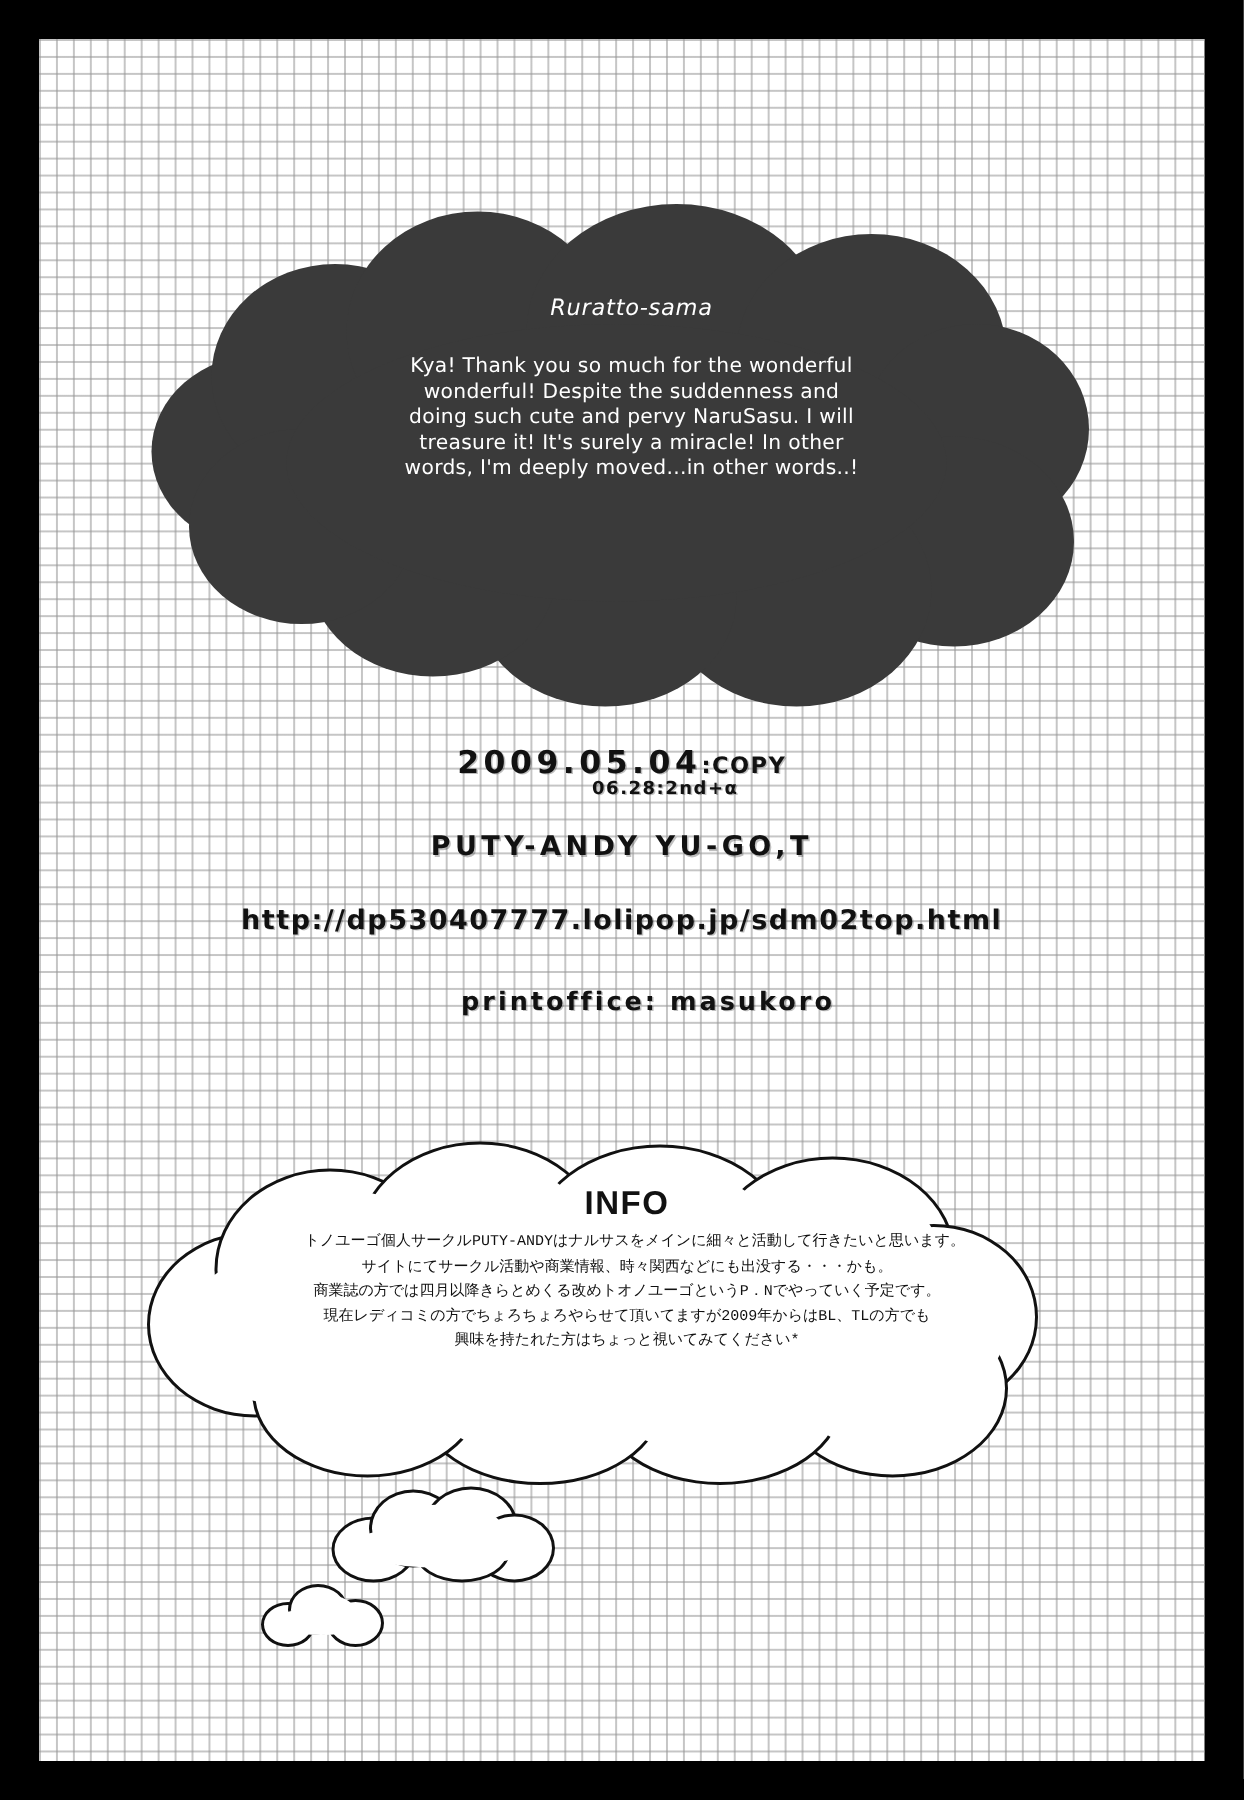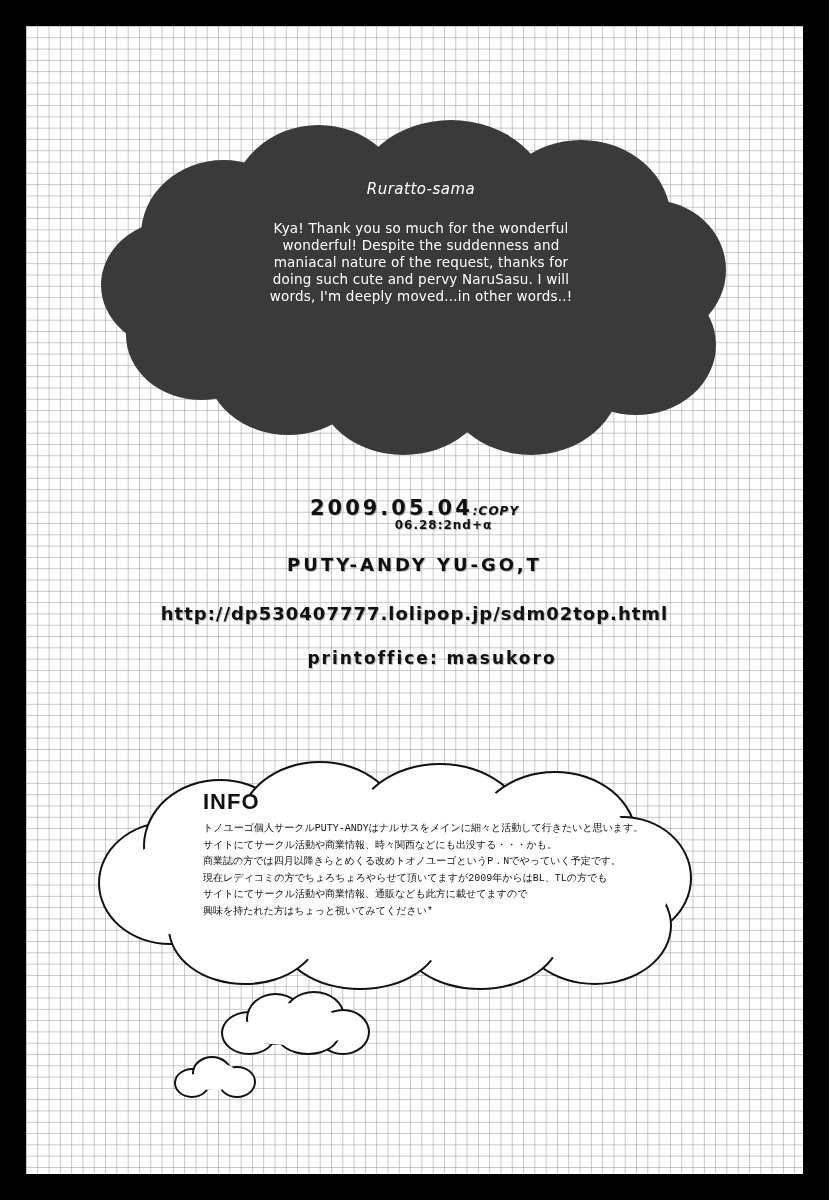--- a/index.html
+++ b/index.html
@@ -25,21 +25,21 @@
       linear-gradient(to right, rgba(150,150,150,0.55) 1px, transparent 1px),
       linear-gradient(to bottom, rgba(150,150,150,0.55) 1px, transparent 1px);
     background-size: 11.3px 11.3px;
     overflow: hidden;
   }
 
   
   .dark-cloud {
     position: absolute;
     left: 75px;
-    top: 99px;
+    top: 115px;
     width: 625px;
     height: 330px;
   }
   .dark-cloud .blob {
     position: absolute;
     background: #3a3a3a;
     border-radius: 50%;
   }
   .dark-cloud-text {
     position: absolute;
@@ -78,54 +78,54 @@
     font-weight: bold;
     letter-spacing: 2px;
     text-shadow: 1px 1px 0 rgba(0,0,0,0.25);
   }
   .credit-date {
     font-size: 21px;
     letter-spacing: 3px;
     margin-bottom: 2px;
   }
   .credit-date .sub {
-    font-size: 12px;
-    letter-spacing: 1px;
-    font-style: italic;
+    font-size: 15px;
+    letter-spacing: 1px;
   }
   .credit-date-small {
     font-size: 12px;
     letter-spacing: 1px;
     margin-left: 58px;
     margin-top: -4px;
     margin-bottom: 22px;
   }
   .credit-circle {
     font-size: 18px;
     letter-spacing: 3px;
     margin-bottom: 28px;
   }
   .credit-url {
     font-size: 18px;
     letter-spacing: 1px;
-    margin-bottom: 24px;
+    margin-bottom: 34px;
   }
   .credit-print {
     font-size: 17px;
     letter-spacing: 2px;
     padding-left: 35px;
   }
 
   
   .info-cloud {
     position: absolute;
     left: 72px;
     top: 735px;
     width: 590px;
     height: 225px;
+    text-align: center;
   }
   .info-cloud .blob {
     position: absolute;
     background: #ffffff;
     border: 2px solid #111;
     border-radius: 50%;
   }
   .info-cloud .inner-mask {
     position: absolute;
     background: #ffffff;
@@ -187,22 +187,22 @@
     <div class="blob" style="left:215px; top:185px; width:175px; height:145px;"></div>
     <div class="blob" style="left:105px; top:170px; width:165px; height:140px;"></div>
     <div class="blob" style="left:25px;  top:145px; width:150px; height:130px;"></div>
     <div class="blob" style="left:90px;  top:75px;  width:440px; height:185px;"></div>
 
     <div class="dark-cloud-text">
       <div class="dark-cloud-title">Ruratto-sama</div>
       <div class="dark-cloud-body">
         <div>Kya! Thank you so much for the wonderful</div>
         <div>wonderful! Despite the suddenness and</div>
-        <div>maniacal nature of the request, thanks for</div>
         <div>doing such cute and pervy NaruSasu. I will</div>
+        <div>treasure it! It's surely a miracle! In other</div>
         <div>words, I'm deeply moved...in other words..!</div>
       </div>
     </div>
   </div>
 
   <div class="credits">
     <div class="credit-line credit-date">
       <span>2009.05.04</span><span class="sub">:COPY</span>
     </div>
     <div class="credit-line credit-date-small">06.28:2nd+α</div>
@@ -234,21 +234,20 @@
     <div class="inner-mask" style="left:185px; top:118px; width:150px; height:92px;"></div>
     <div class="inner-mask" style="left:80px;  top:110px; width:135px; height:95px;"></div>
     <div class="inner-mask" style="left:60px;  top:60px;  width:470px; height:130px;"></div>
 
     <div class="info-content">
       <div class="info-title">INFO</div>
       <div class="info-line">トノユーゴ個人サークルPUTY-ANDYはナルサスをメインに細々と活動して行きたいと思います。</div>
       <div class="info-line">サイトにてサークル活動や商業情報、時々関西などにも出没する・・・かも。</div>
       <div class="info-line">商業誌の方では四月以降きらとめくる改めトオノユーゴというP．Nでやっていく予定です。</div>
       <div class="info-line">現在レディコミの方でちょろちょろやらせて頂いてますが2009年からはBL、TLの方でも</div>
-      <div class="info-line">サイトにてサークル活動や商業情報、通販なども此方に載せてますので</div>
       <div class="info-line">興味を持たれた方はちょっと視いてみてください*</div>
     </div>
   </div>
 
   <div class="mini-cloud" style="left:195px; top:965px; width:145px; height:60px;">
     <div class="blob" style="left:0px;  top:20px; width:52px; height:40px;"></div>
     <div class="blob" style="left:25px; top:2px;  width:55px; height:48px;"></div>
     <div class="blob" style="left:62px; top:0px;  width:58px; height:48px;"></div>
     <div class="blob" style="left:95px; top:18px; width:50px; height:42px;"></div>
     <div class="blob" style="left:55px; top:22px; width:60px; height:38px;"></div>

